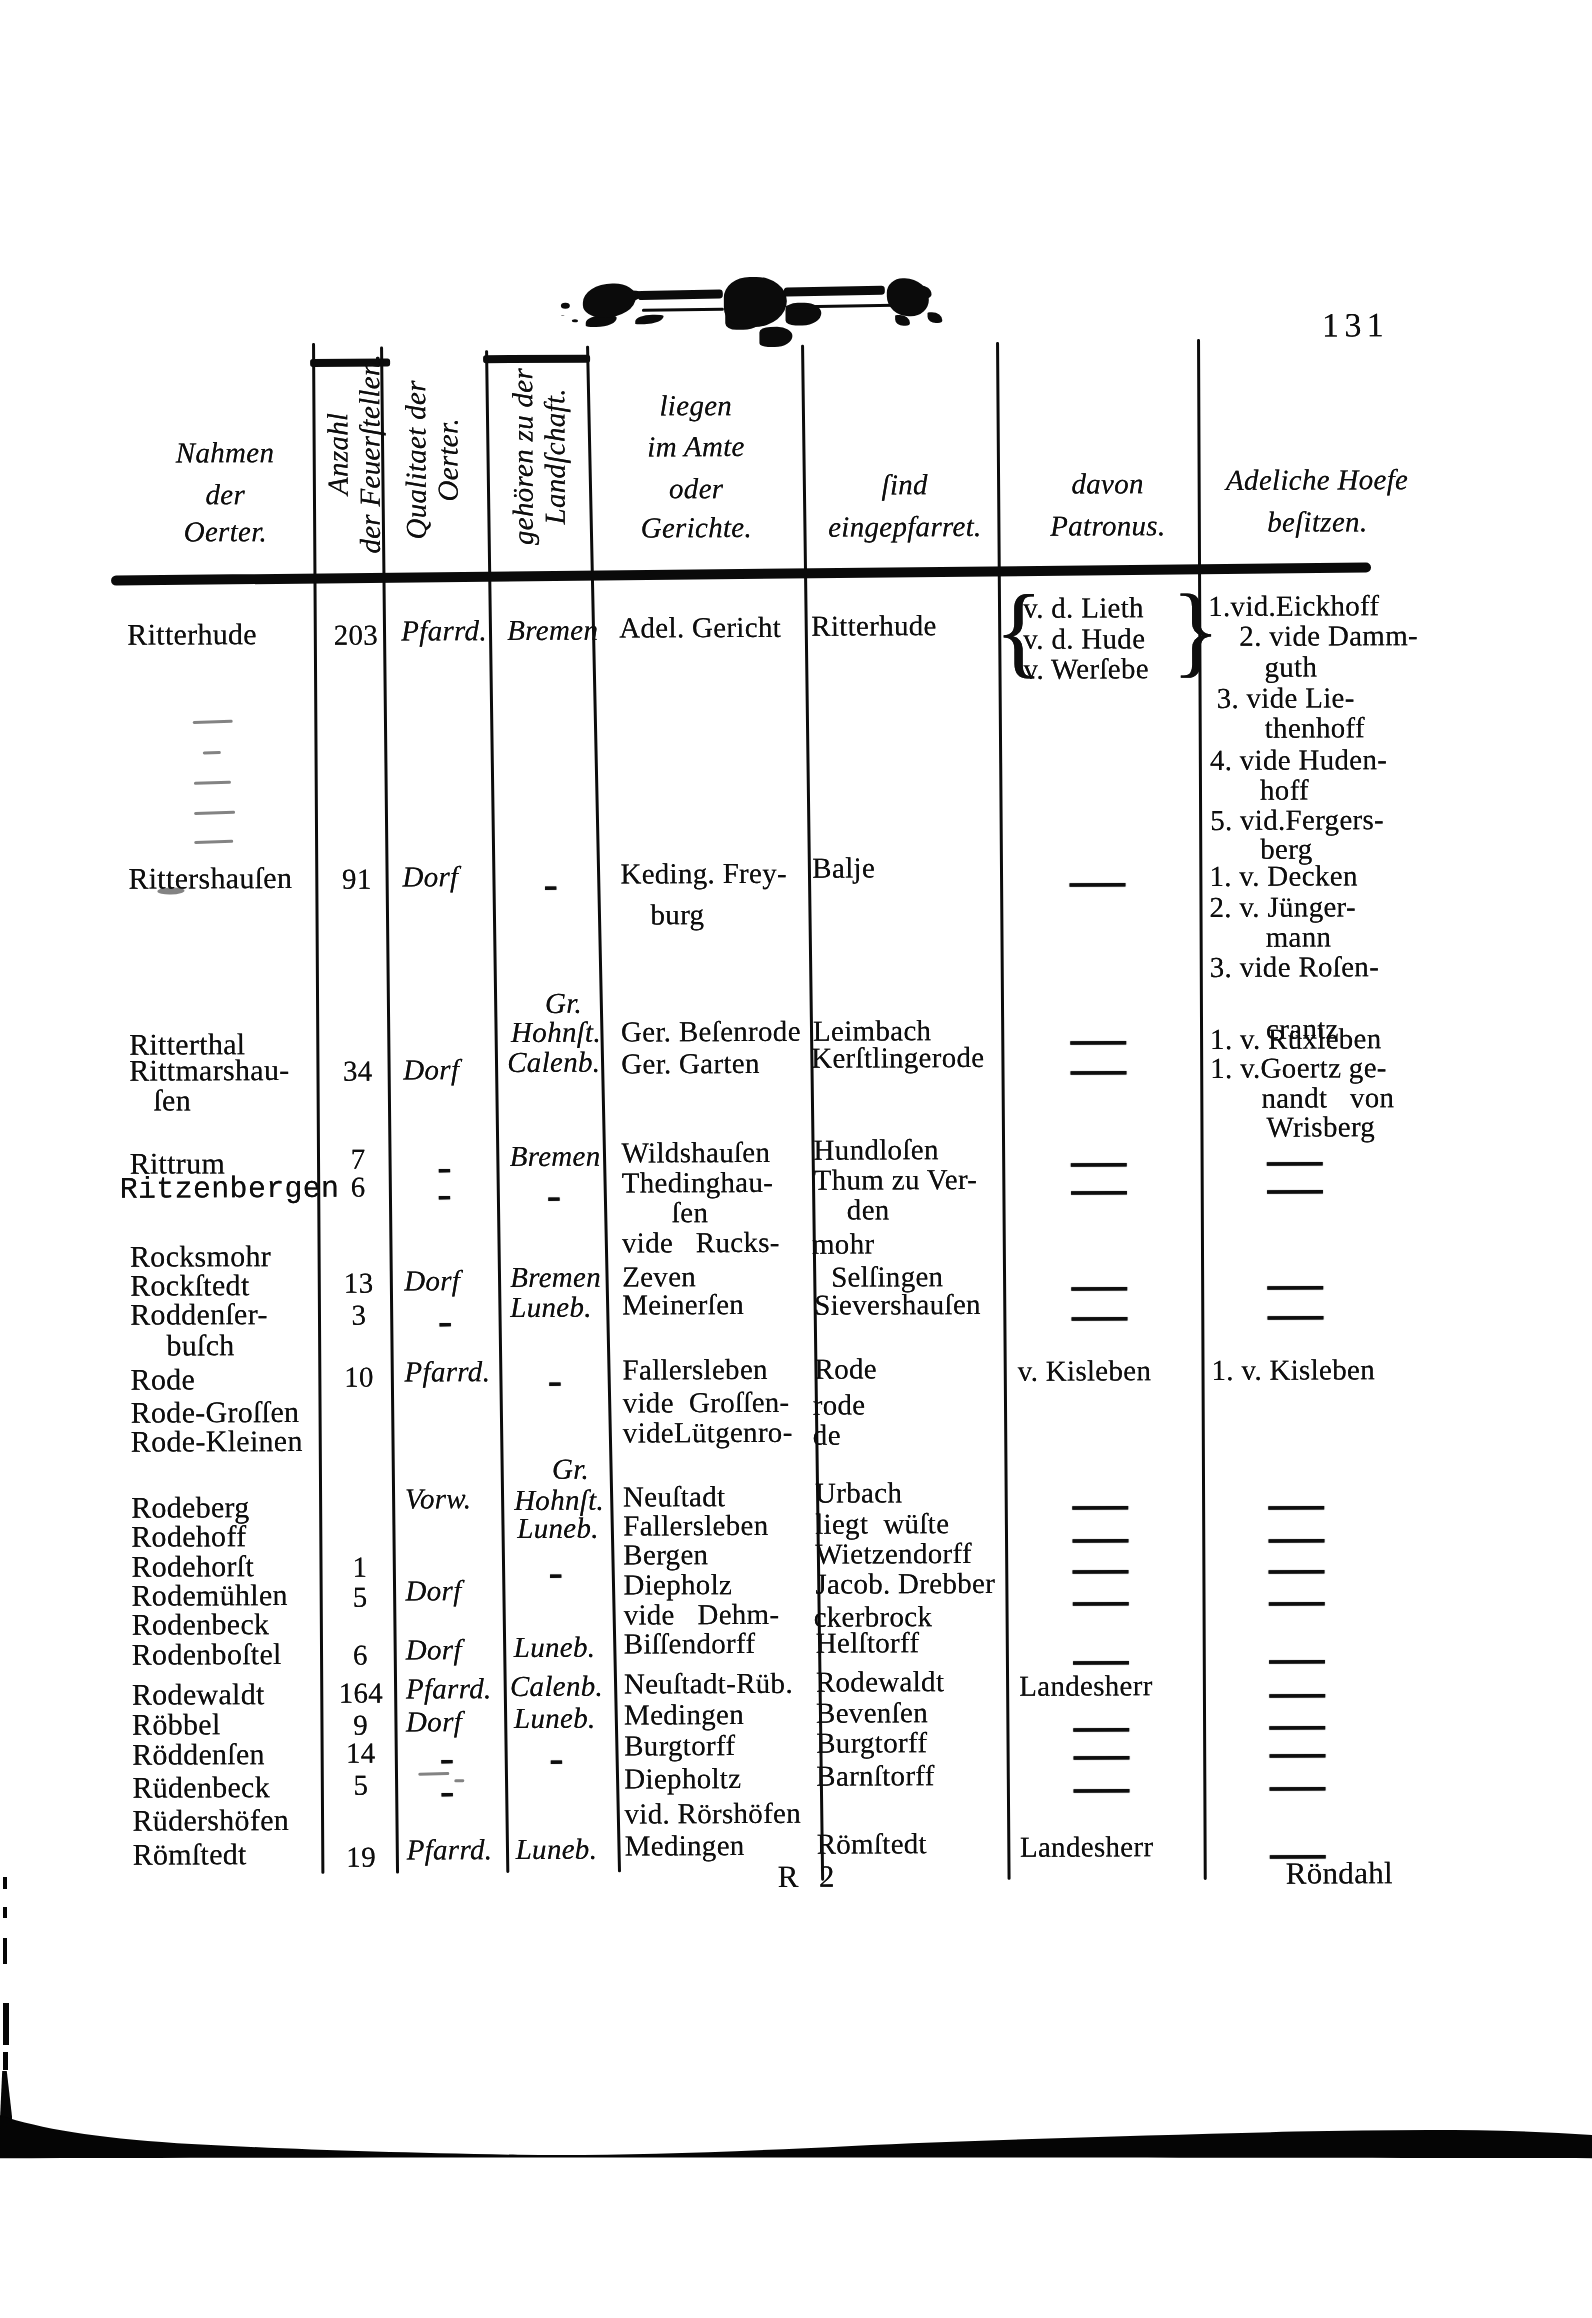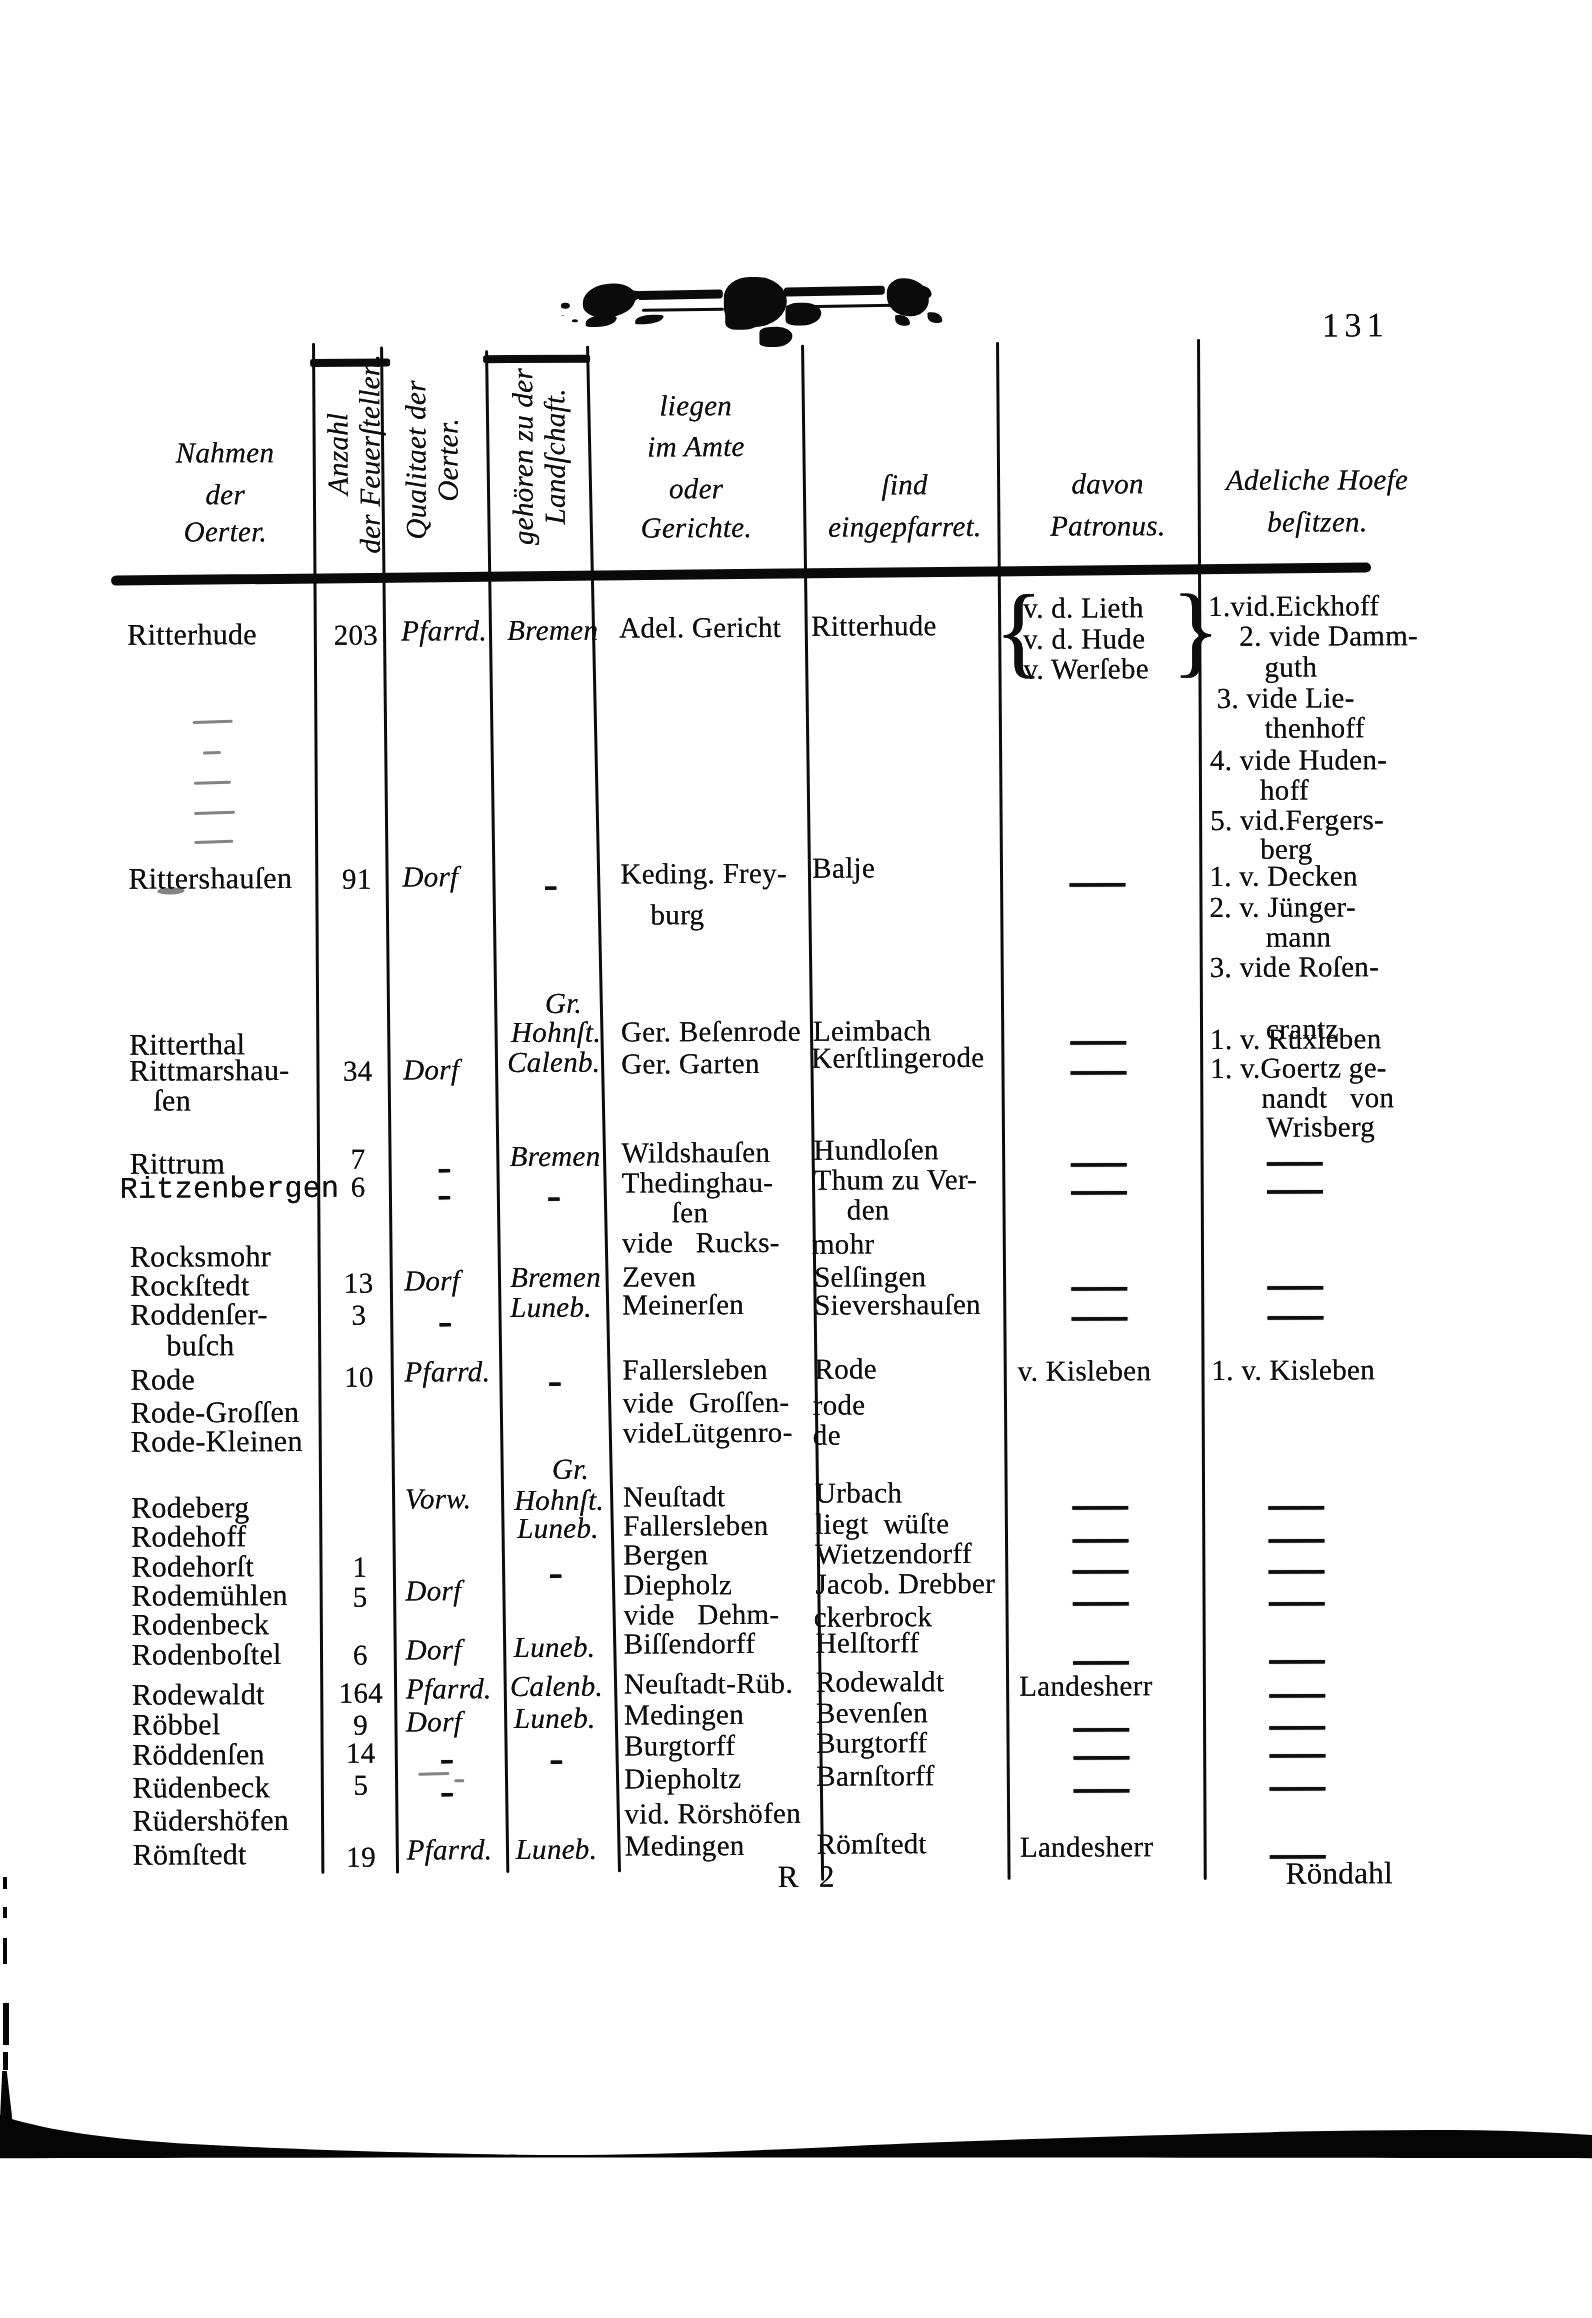--- a/index.html
+++ b/index.html
@@ -159,21 +159,21 @@
       <div class="t ctr dash" style="left: 1037px; top: 1174px; width: 123px;">—</div>
       <div class="t ctr dash" style="left: 1233px; top: 1174px; width: 123px;">—</div>
       <div class="t nm" style="left: 129px; top: 1238px;">Rocksmohr</div>
       <div class="t" style="left: 621px; top: 1227px;">vide   Rucks-</div>
       <div class="t" style="left: 811px; top: 1229px;">mohr</div>
       <div class="t nm" style="left: 129px; top: 1267px;">Rockſtedt</div>
       <div class="t ctr" style="left: 320px; top: 1266px; width: 75px;">13</div>
       <div class="t it" style="left: 403px; top: 1264px;">Dorf</div>
       <div class="t it" style="left: 509px; top: 1261px;">Bremen</div>
       <div class="t" style="left: 621px; top: 1261px;">Zeven</div>
-      <div class="t" style="left: 813px; top: 1262px;">Selſingen</div>
+      <div class="t" style="left: 813px; top: 1262px; padding-left: 17px;">Selſingen</div>
       <div class="t ctr dash" style="left: 1037px; top: 1270px; width: 123px;">—</div>
       <div class="t ctr dash" style="left: 1233px; top: 1270px; width: 123px;">—</div>
       <div class="t nm" style="left: 129px; top: 1296px;">Roddenſer-</div>
       <div class="t nm" style="left: 165px; top: 1327px;">buſch</div>
       <div class="t ctr" style="left: 320px; top: 1298px; width: 75px;">3</div>
       <div class="t ctr dsh" style="left: 403px; top: 1304px; width: 82px;">-</div>
       <div class="t it" style="left: 509px; top: 1291px;">Luneb.</div>
       <div class="t" style="left: 621px; top: 1289px;">Meinerſen</div>
       <div class="t" style="left: 813px; top: 1290px;">Sievershauſen</div>
       <div class="t ctr dash" style="left: 1037px; top: 1300px; width: 123px;">—</div>

